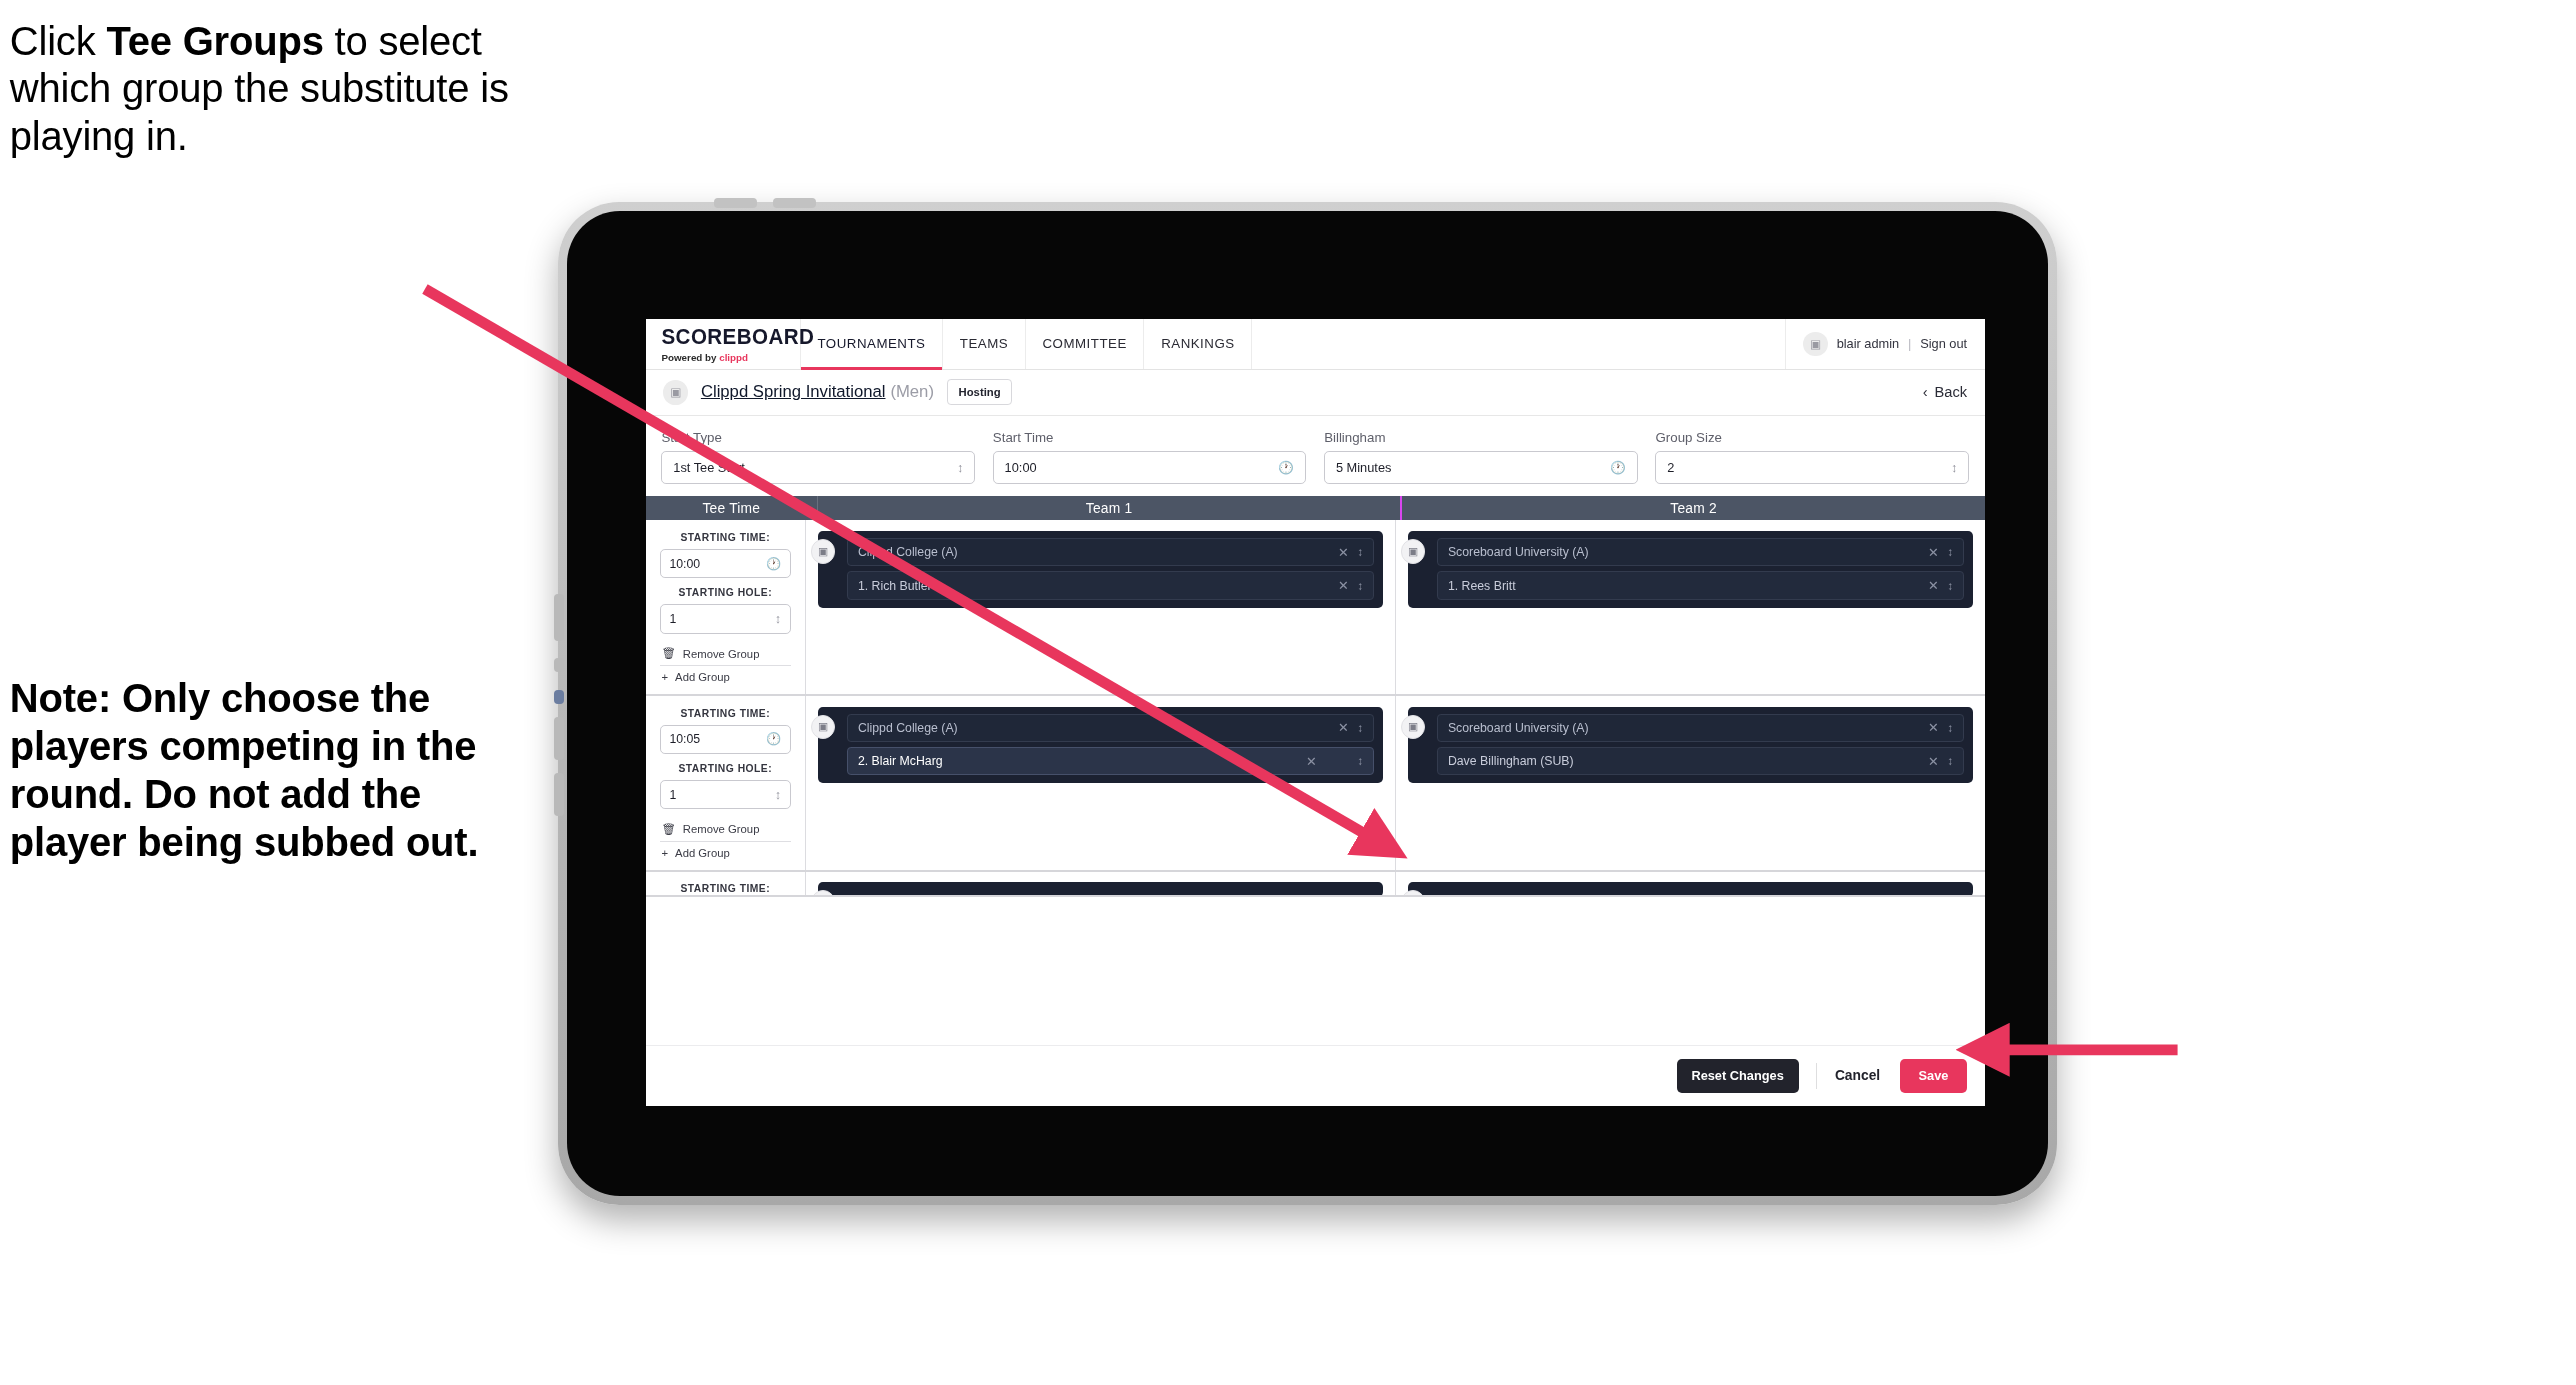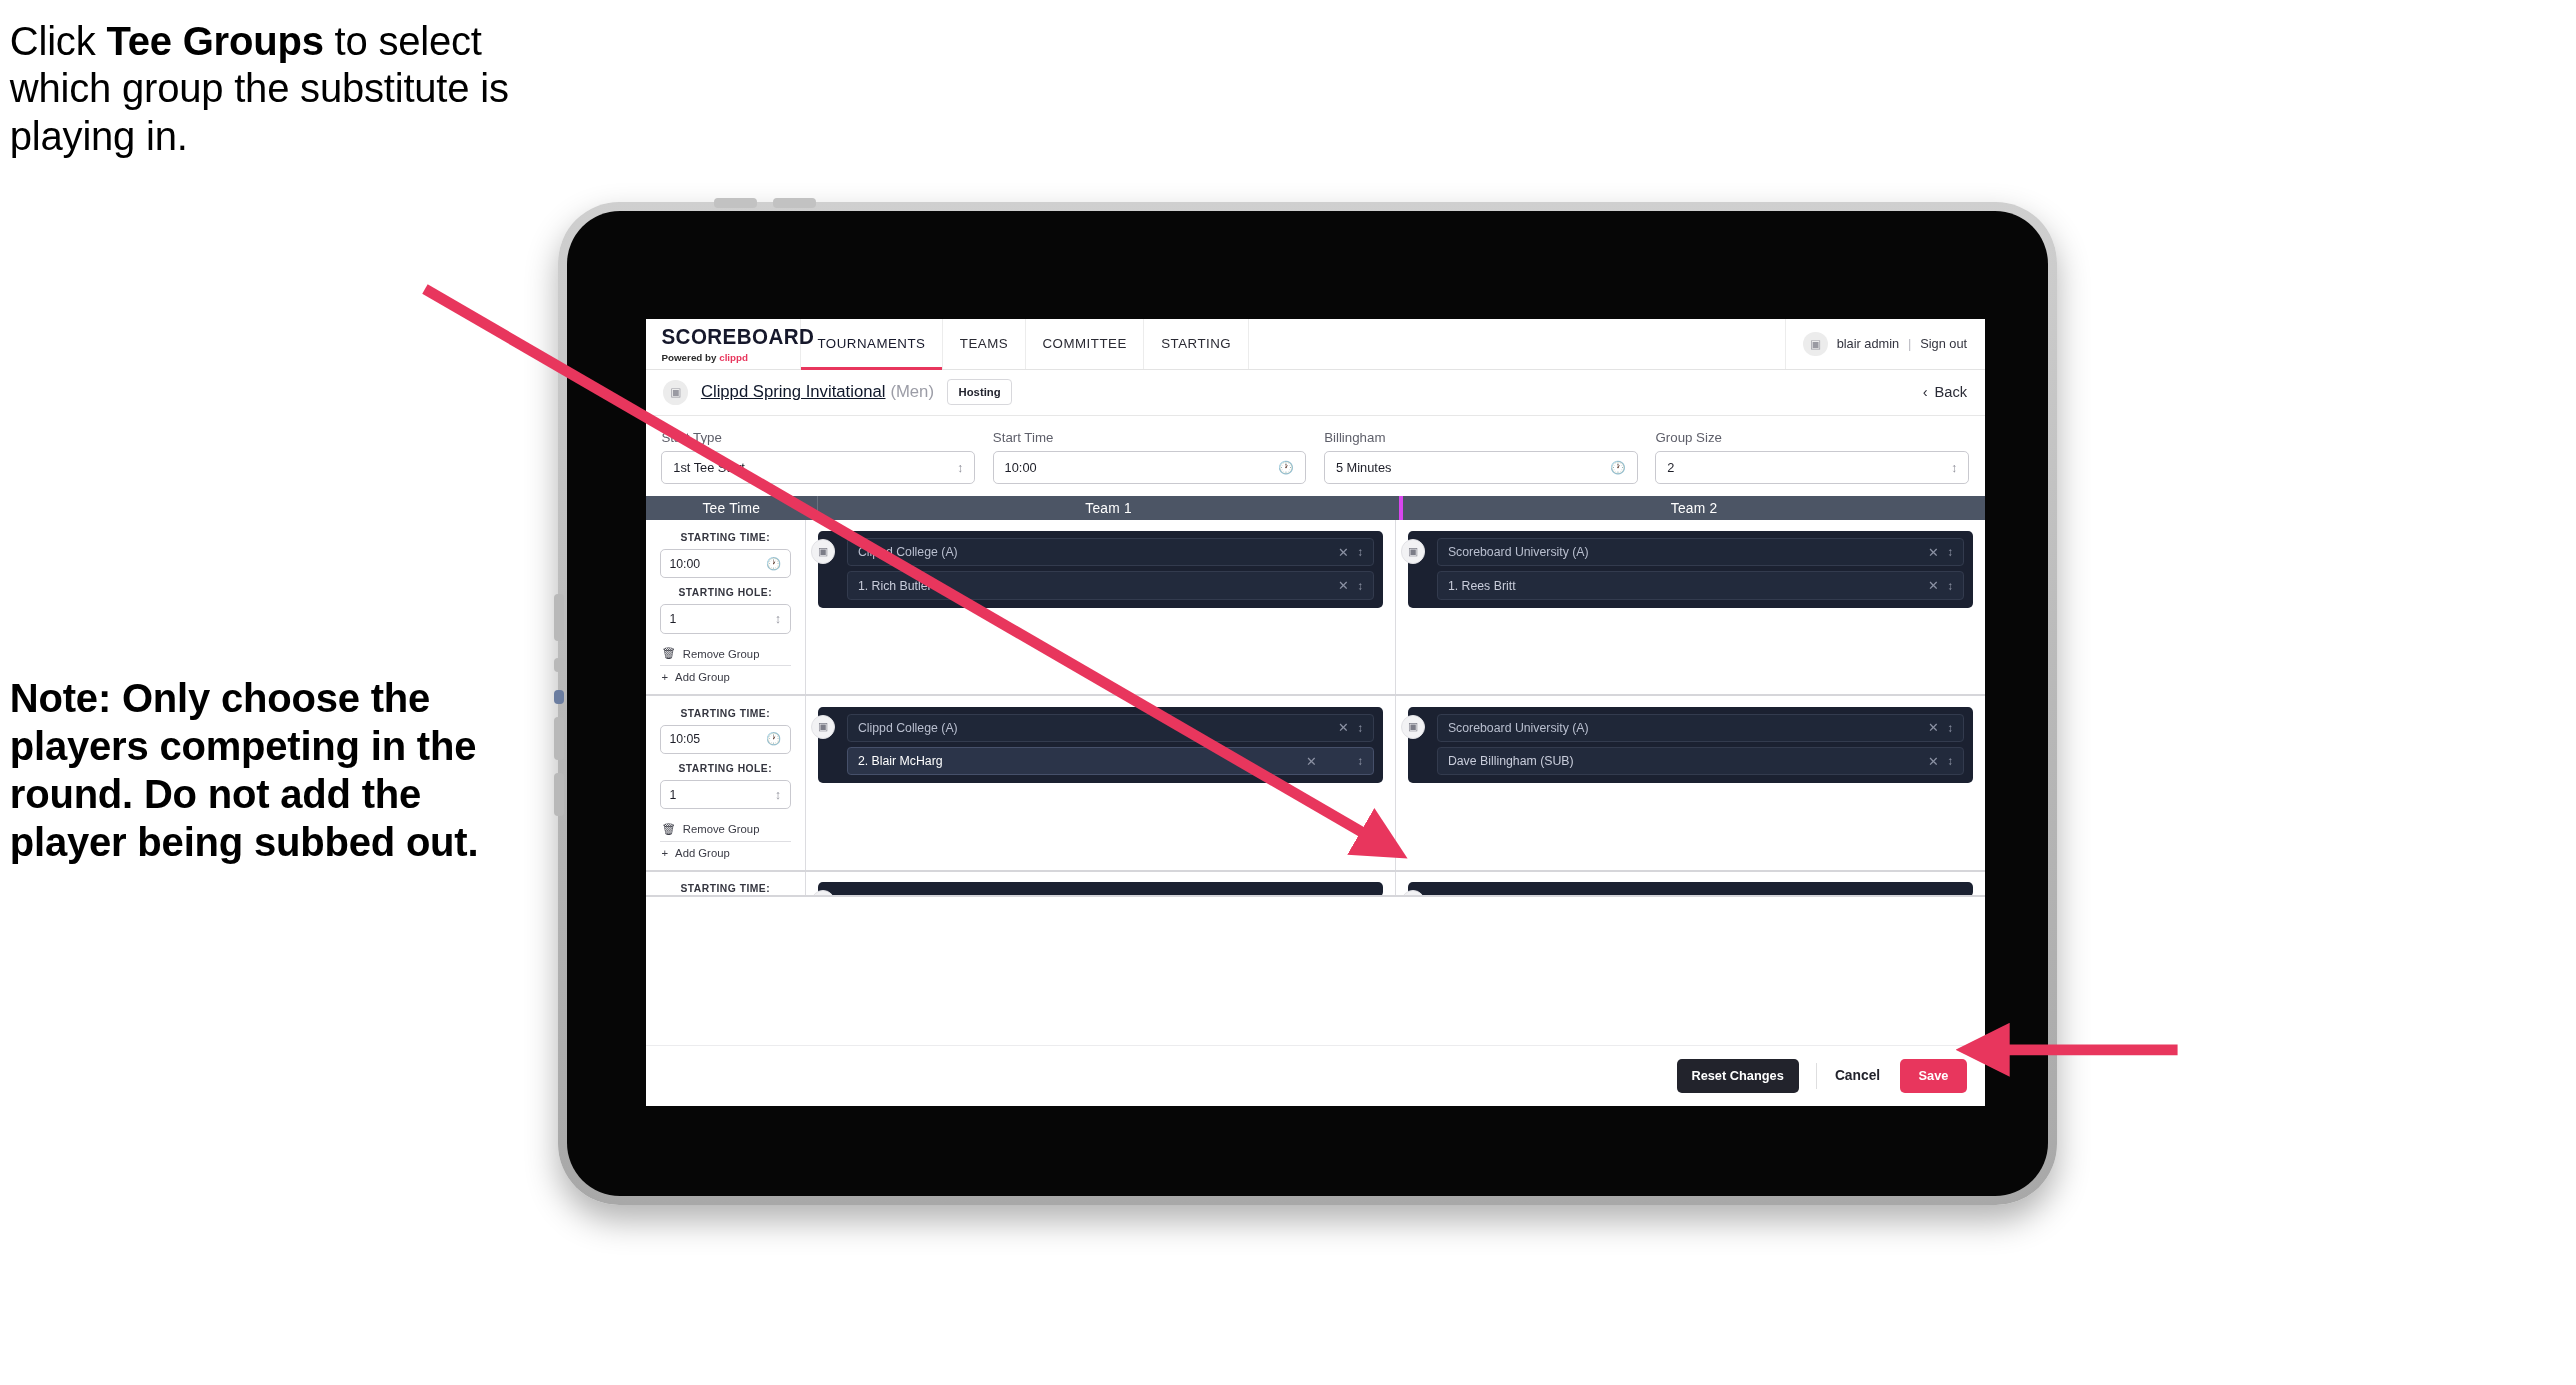--- a/index.html
+++ b/index.html
@@ -124,21 +124,21 @@
   .spin-ico { color:#8c8d97; font-size: 12.8px; }
   .clock-ico { color:#7e7f89; }
 
   
   #tee-head { display:flex; background:#4c5565; color:#fff; height: 24px; }
   #tee-head .th {
     display:flex; align-items:center; justify-content:center;
     font-size: 13.8px; letter-spacing:0.2px;
   }
   .col-time { width: 172px; border-right: 1px solid #68707e; }
-  .col-team { flex:1; border-right: 4px solid #d946ef; }
+  .col-team { flex:1; border-right: 2px solid #d946ef; }
   .col-team.last { border-right:none; }
 
   #tee-body { position: relative; }
   .tee-row { display:flex; border-bottom: 2px solid #d6d6da; background:#fff; }
   .tee-row .cell-time {
     width: 160px; border-right: 1px solid #dcdce0;
     padding: 11.8px 13.8px 5.9px 13.8px; display:flex; flex-direction:column; align-items:center;
   }
   .mini-label { font-size: 10.3px; font-weight:700; letter-spacing:0.5px; color:#34353f; margin-bottom:5.9px; }
   .mini-input {
@@ -229,21 +229,21 @@
           <div class="nav-item active">
               <span>TOURNAMENTS</span>
             </div>
           <div class="nav-item">
               <span>TEAMS</span>
             </div>
           <div class="nav-item">
               <span>COMMITTEE</span>
             </div>
           <div class="nav-item">
-              <span>STARTING</span>
+              <span>RANKINGS</span>
             </div>
           <div id="nav-spacer"></div>
           <div id="user-area">
             <div class="avatar-circle">▣</div>
             <span>blair admin</span>
             <span class="sep">|</span>
             <span id="sign-out">Sign out</span>
           </div>
         </div>
 

